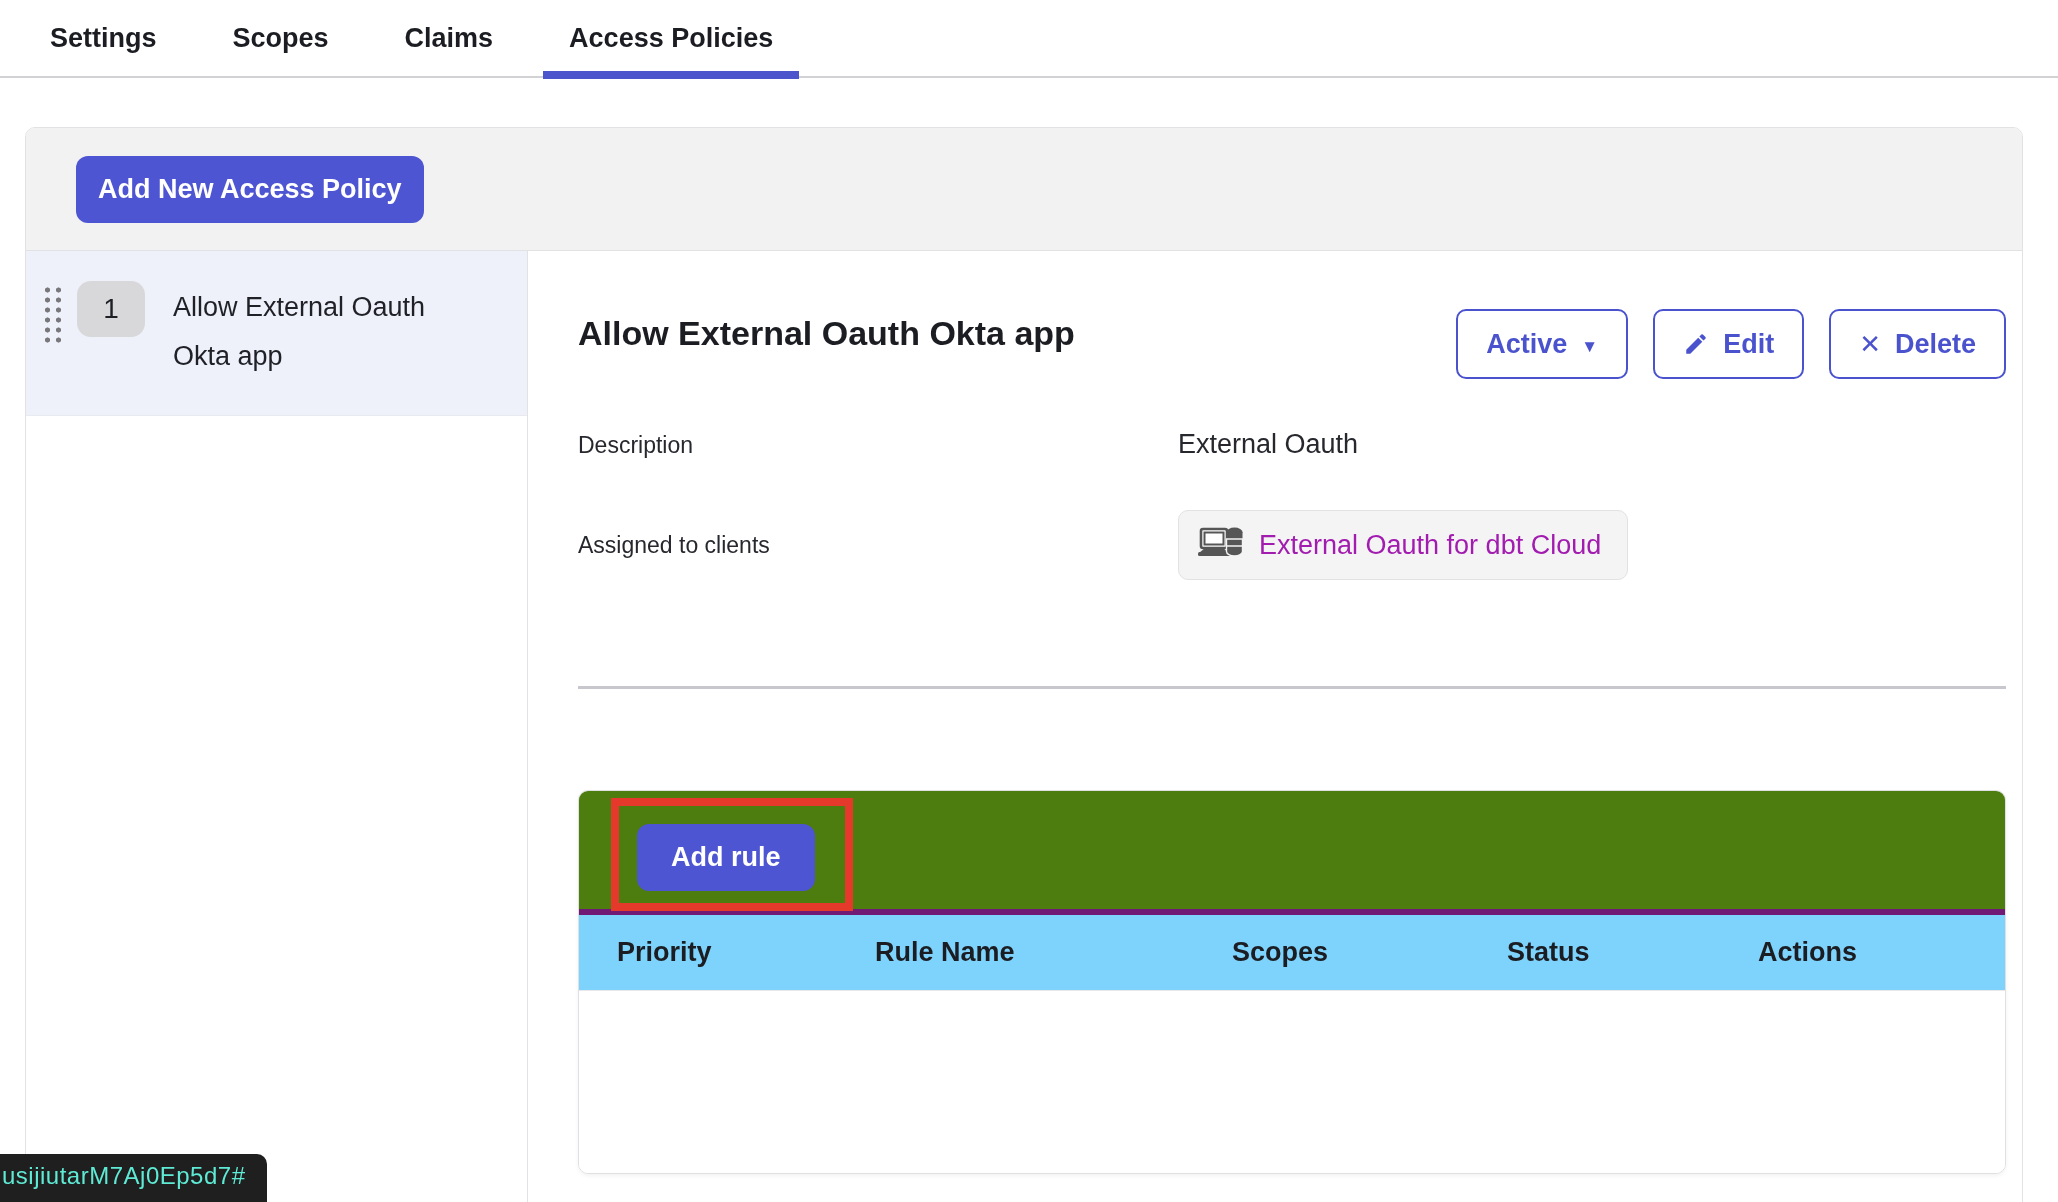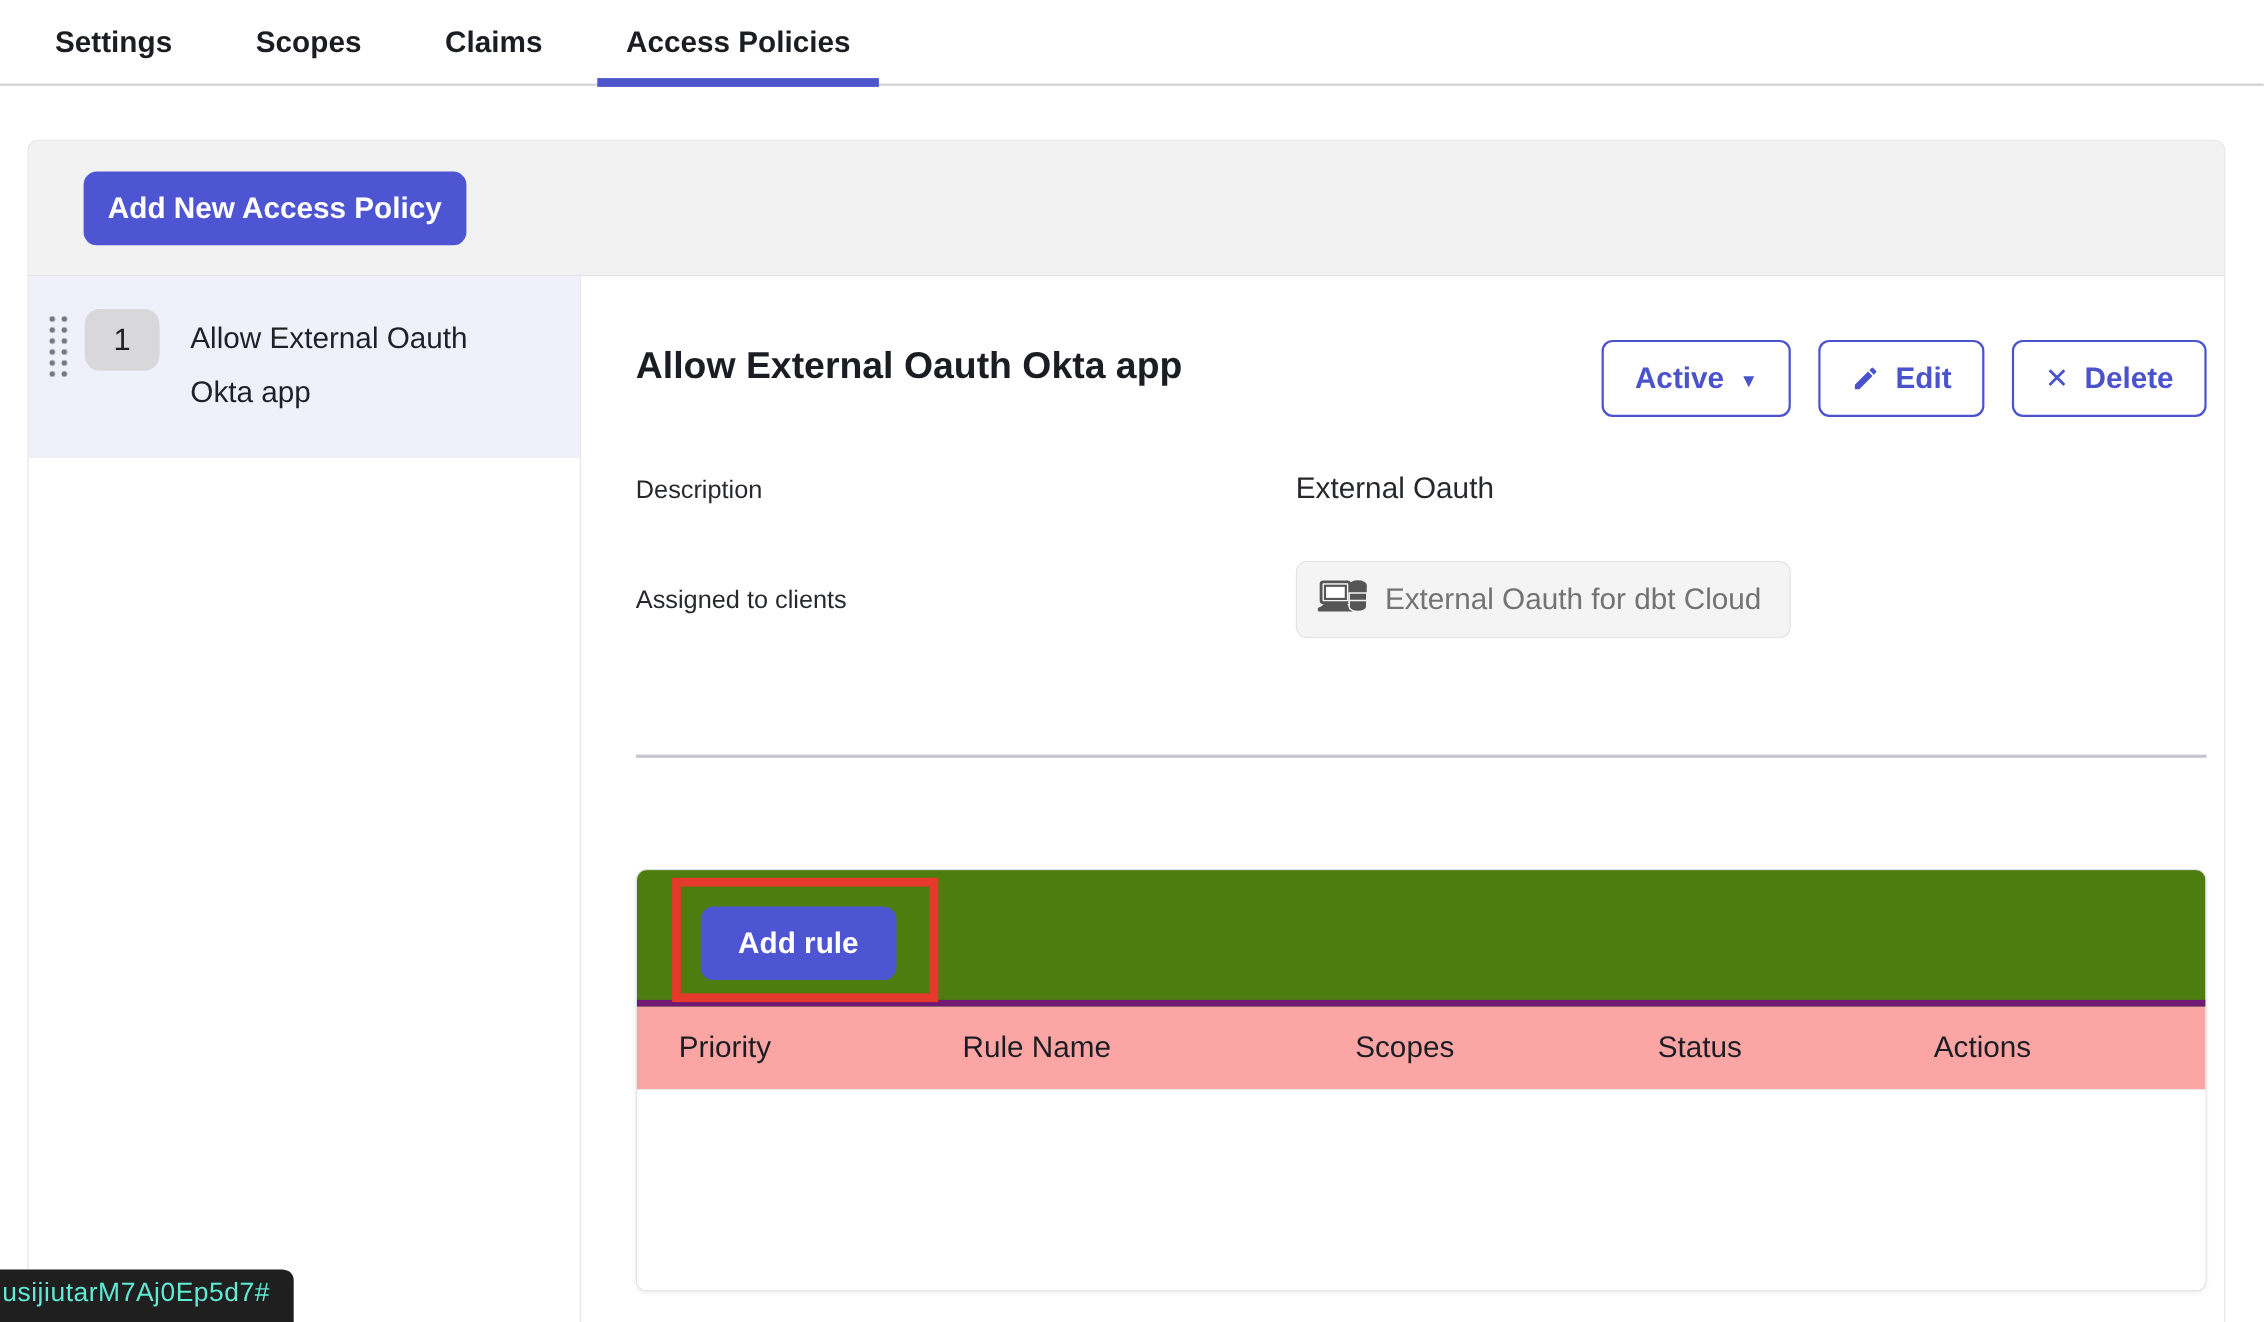--- a/index.html
+++ b/index.html
@@ -54,36 +54,36 @@
   .caret { font-size:17px; line-height:1; transform:translateY(2px); }
   .x-glyph { font-size:26px; font-weight:normal; line-height:1; }
 
   .fields { margin-top:50px; }
   .field-row { display:flex; align-items:center; }
   .field-row.first { margin-bottom:50px; align-items:baseline; }
   .field-label { width:600px; flex:0 0 auto; font-size:23px; color:#26282e; }
   .field-value { font-size:27px; color:#26282e; }
   .client-chip { display:inline-flex; align-items:center; gap:16px;
     background:#f4f4f5; border:1px solid #e2e2e3; border-radius:10px;
-    padding:14px 26px 14px 18px; font-size:27px; color:#737373; cursor:pointer; }
+    padding:14px 26px 14px 18px; font-size:27px; color:#a21caf; cursor:pointer; }
   .chip-icon { width:46px; height:40px; flex:0 0 auto; }
 
   .divider { margin-top:106px; border:none; border-top:3px solid #c7c7cd; width:100%; }
 
   
   .rules-card { margin-top:101px; border:1px solid #e0e0e2; border-radius:10px;
     overflow:hidden; box-shadow:0 2px 4px rgba(0,0,0,0.05); }
   .rules-toolbar { background:#4d7c0f; height:124px; border-bottom:6px solid #701a75;
     position:relative; }
   .annotation-box { position:absolute; left:32px; top:7px;
     border:8px solid #e4392b; padding:18px 30px 12px 18px; }
   .add-rule-btn { height:67px; padding:0 34px; border-radius:12px; }
   .rules-head { display:grid; grid-template-columns:258px 357px 275px 251px 1fr;
     align-items:center; height:76px; padding:0 38px; border-bottom:1px solid #e8e8ea;
-    font-size:27px; font-weight:normal; color:#1b1d22; background:#fca5a5; }
+    font-size:27px; font-weight:bold; color:#1b1d22; background:#7dd3fc; }
   .rules-body { height:182px; background:#fff; }
 
   
   .status-tooltip { position:absolute; left:0; bottom:0; background:#1f1f1f;
     color:#5eead4; font-size:24px; padding:8px 22px 12px 2px;
     border-radius:0 10px 0 0; z-index:50; letter-spacing:0.5px; }
 </style>
 </head>
 <body>
 

